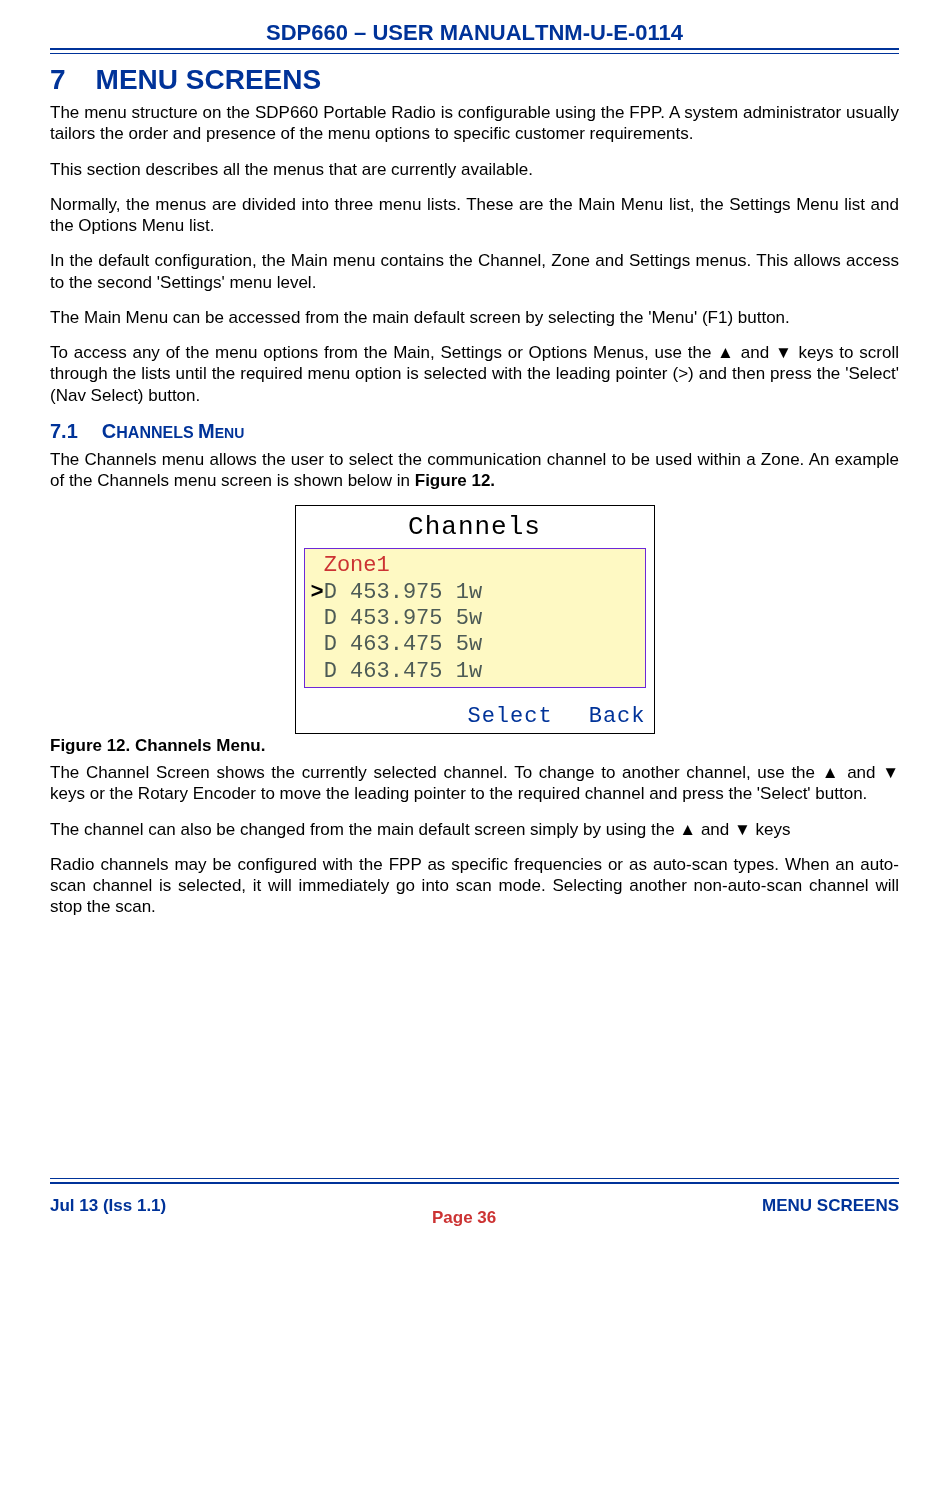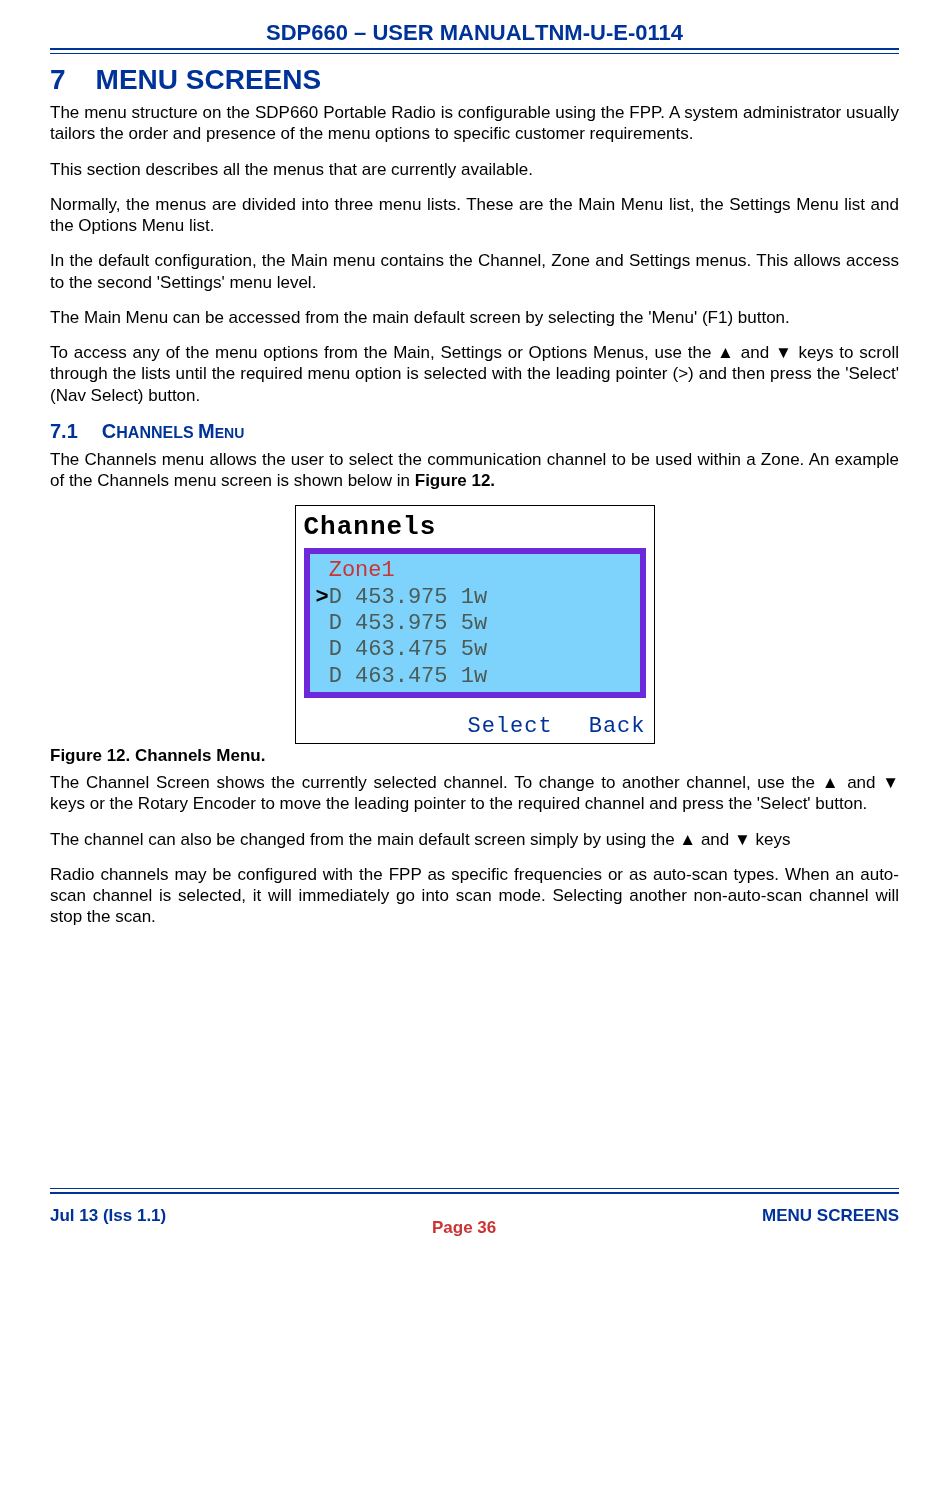--- a/index.html
+++ b/index.html
@@ -53,28 +53,29 @@
     width: 360px;
     margin: 10px auto 0 auto;
   }
   .lcd-outer {
     border: 1px solid #000;
     background: #fff;
     padding: 6px 8px 4px 8px;
     font-family: "Courier New", monospace;
   }
   .lcd-title {
+    text-align: center;
     font-size: 26px;
-    font-weight: bold;
+    font-weight: normal;
     letter-spacing: 1px;
     margin-bottom: 6px;
   }
   .lcd-inner {
-    border: 6px solid #6d28d9;
-    background: #7dd3fc;
+    border: 1px solid #6d28d9;
+    background: #fef9c3;
     padding: 4px 6px 2px 6px;
     font-size: 22px;
     line-height: 1.2;
     color: #4d5b56;
     position: relative;
   }
   .lcd-inner .zone { color: #cc3333; }
   .lcd-inner .ptr { color: #000; font-weight: bold; }
   .lcd-inner .row { white-space: pre; }
   .lcd-softkeys {

